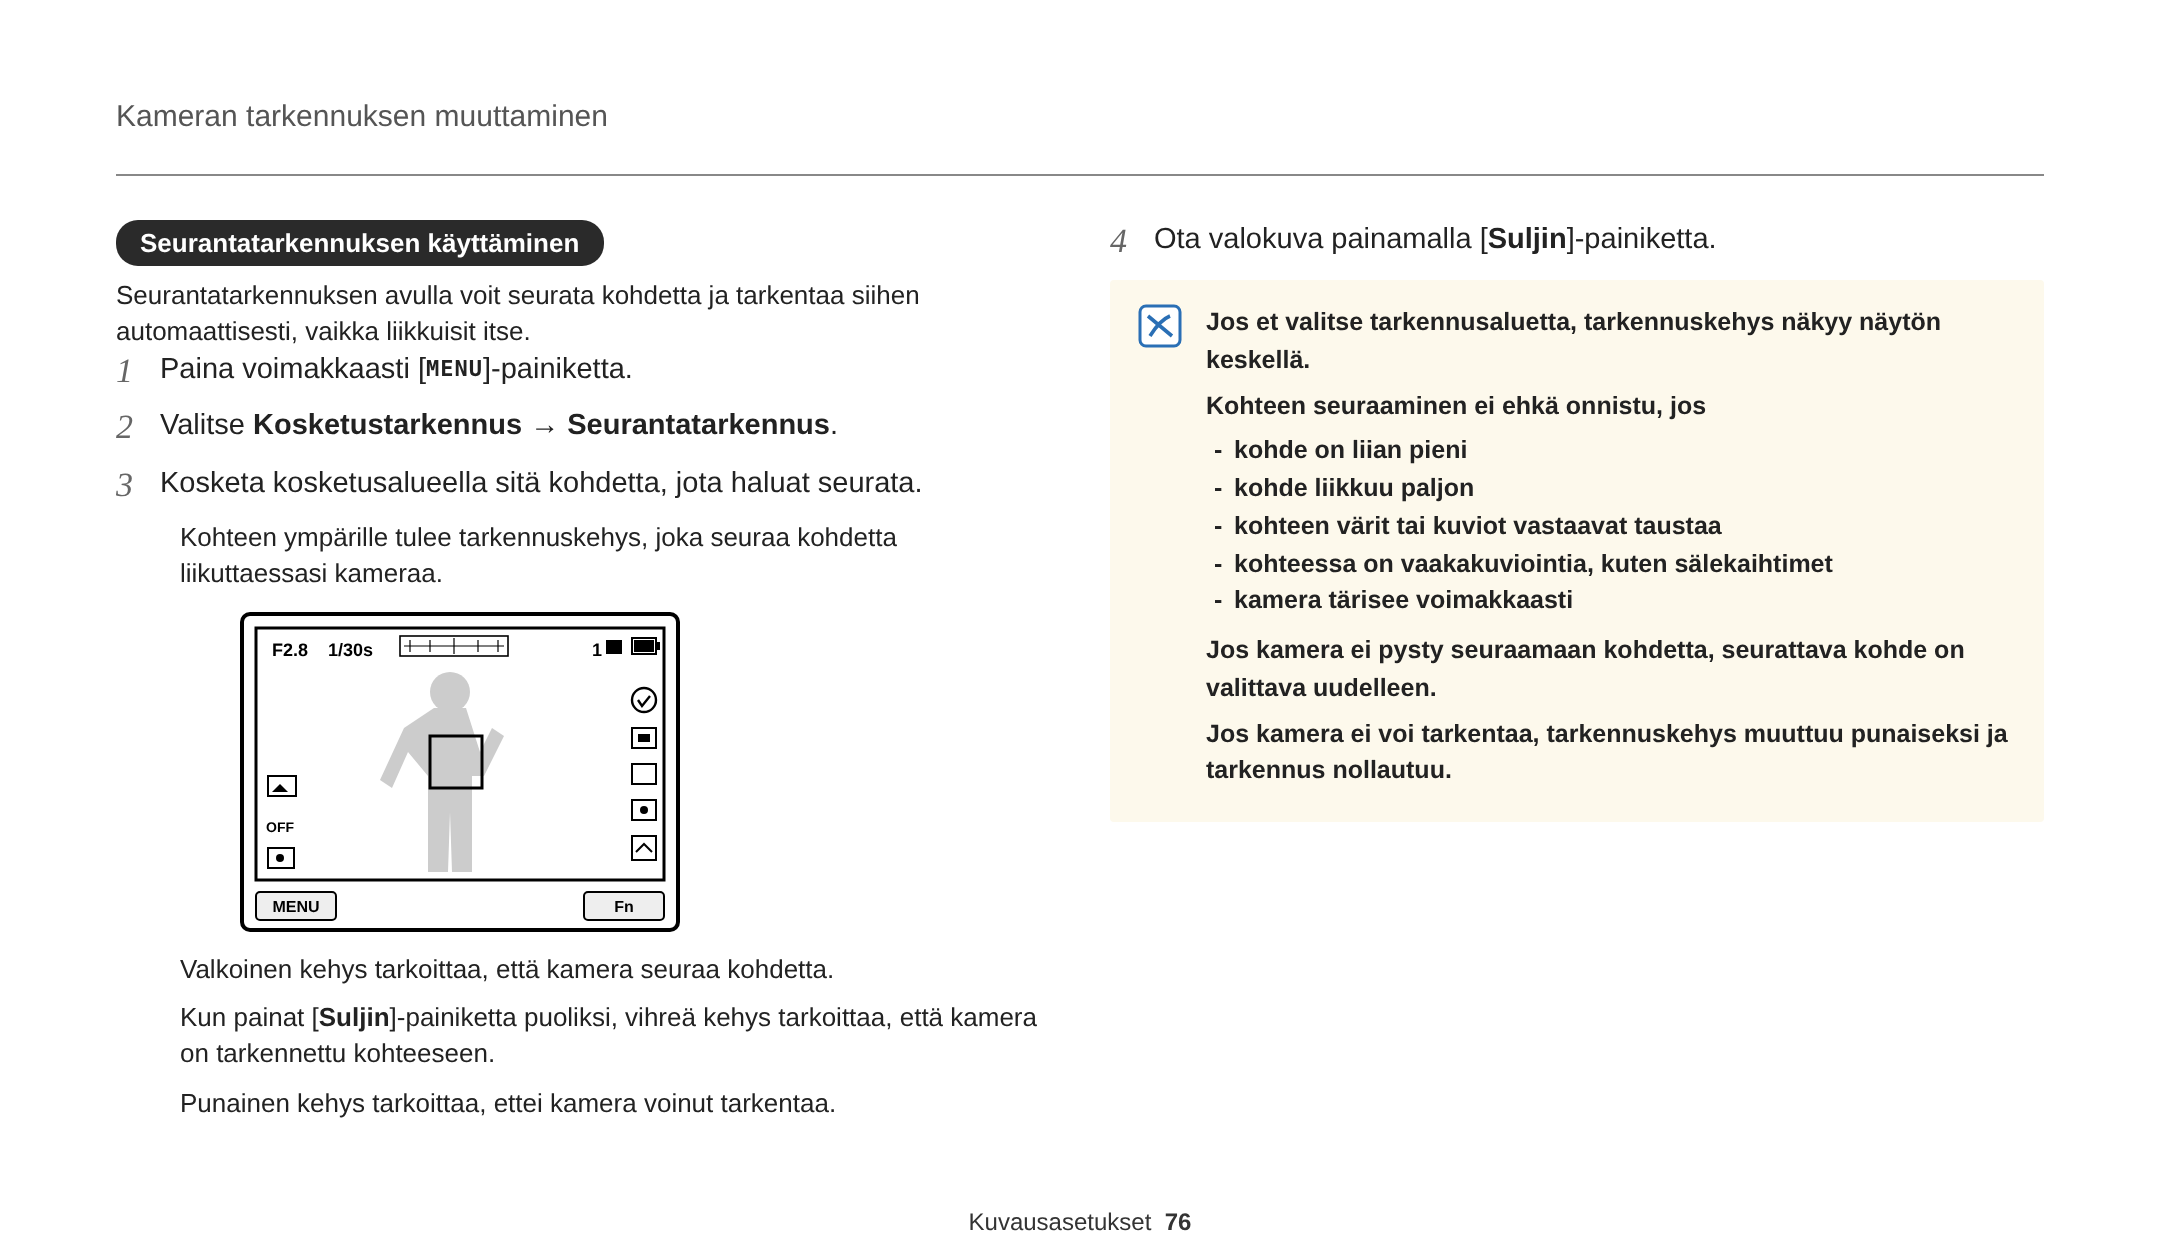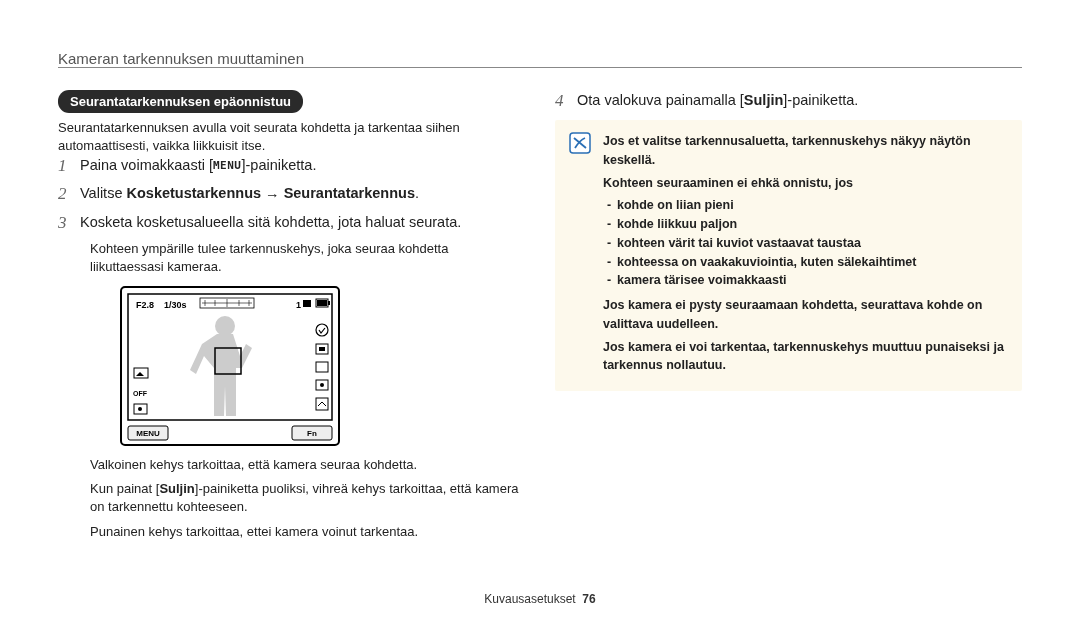--- a/index.html
+++ b/index.html
@@ -9,21 +9,21 @@
     color: #222;
     background: #fff;
     width: 1080px;
     height: 630px;
     padding: 50px 58px 20px 58px;
     position: relative;
   }
   .header {
     font-size: 15px;
     color: #555;
-    margin-bottom: 0;
+    margin-bottom: 20px;
   }
   .header-rule {
     border: none;
     border-top: 1px solid #888;
     margin-bottom: 22px;
   }
   .columns {
     display: flex;
     gap: 30px;
   }
@@ -109,39 +109,39 @@
     padding-left: 14px;
     position: relative;
   }
   .info-content ul li::before {
     content: "-";
     position: absolute;
     left: 4px;
   }
   .footer {
     position: absolute;
-    bottom: 24px;
+    bottom: 12px;
     left: 0;
     width: 100%;
     text-align: center;
     font-size: 12px;
     color: #333;
   }
   .footer .pg { font-weight: bold; }
 </style>
 </head>
 <body>
 
 <div class="header">Kameran tarkennuksen muuttaminen</div>
 <hr class="header-rule">
 
 <div class="columns">
 
   <div class="col">
-    <div class="pill">Seurantatarkennuksen epäonnistuu</div>
+    <div class="pill">Seurantatarkennuksen käyttäminen</div>
     <p class="intro">Seurantatarkennuksen avulla voit seurata kohdetta ja tarkentaa siihen automaattisesti, vaikka liikkuisit itse.</p>
 
     <div class="steps">
       <div class="step">
         <div class="num">1</div>
         <div class="content">
           <span>Paina voimakkaasti [</span><span class="menu-label">MENU</span><span>]-painiketta.</span>
         </div>
       </div>
 

